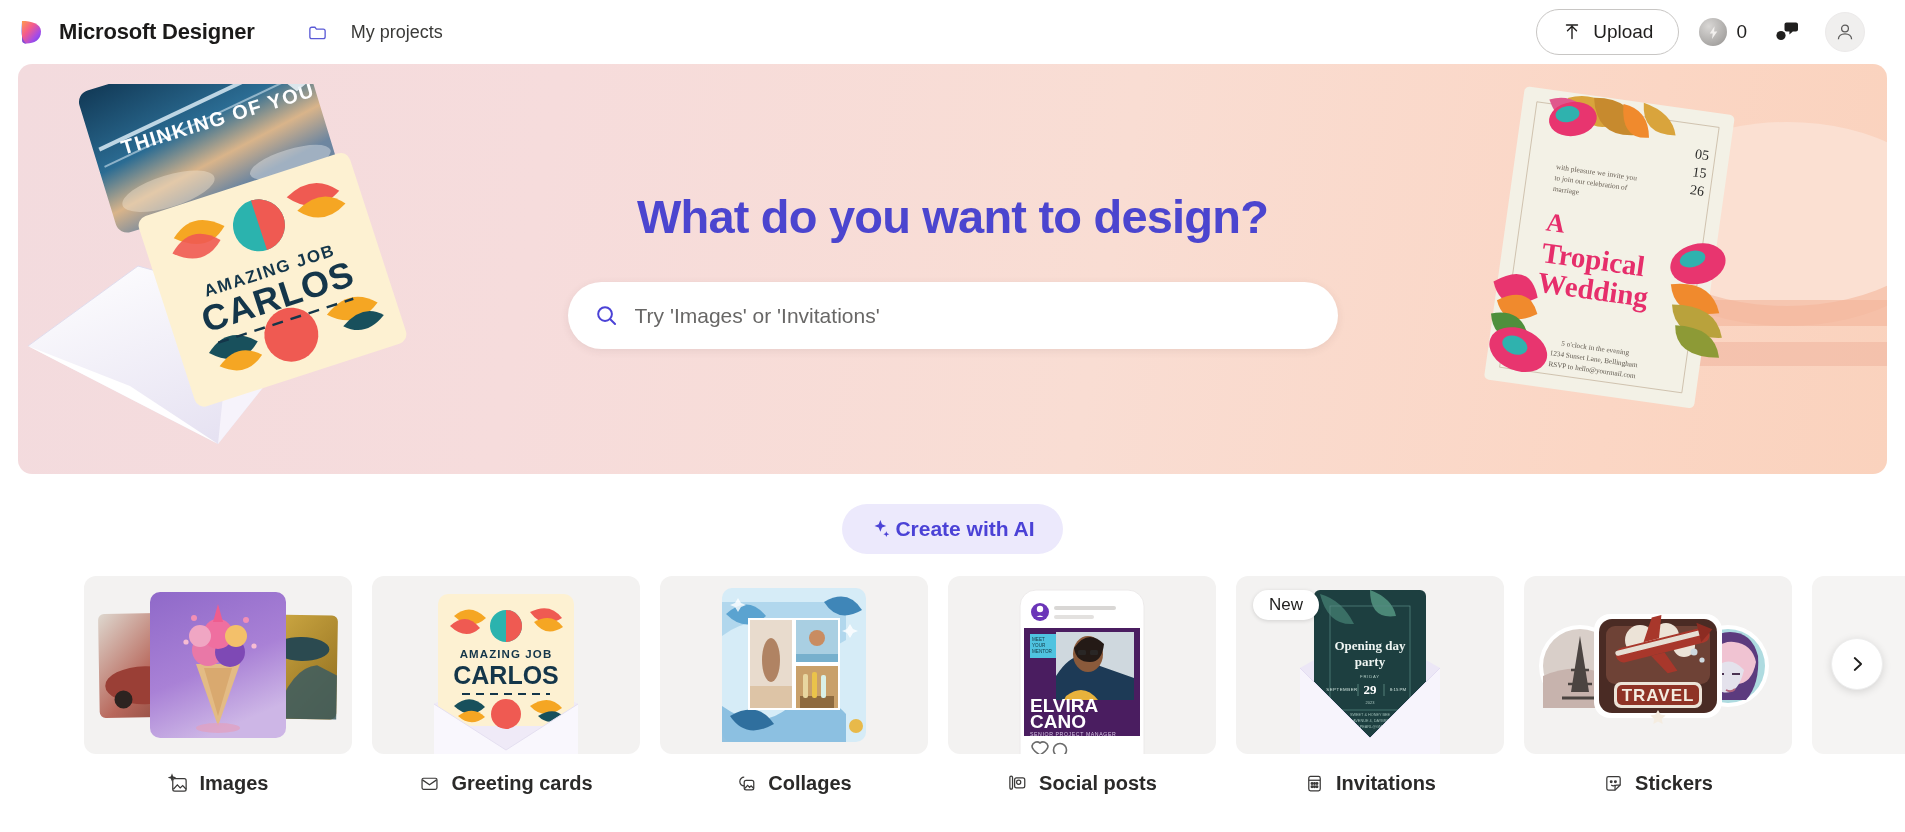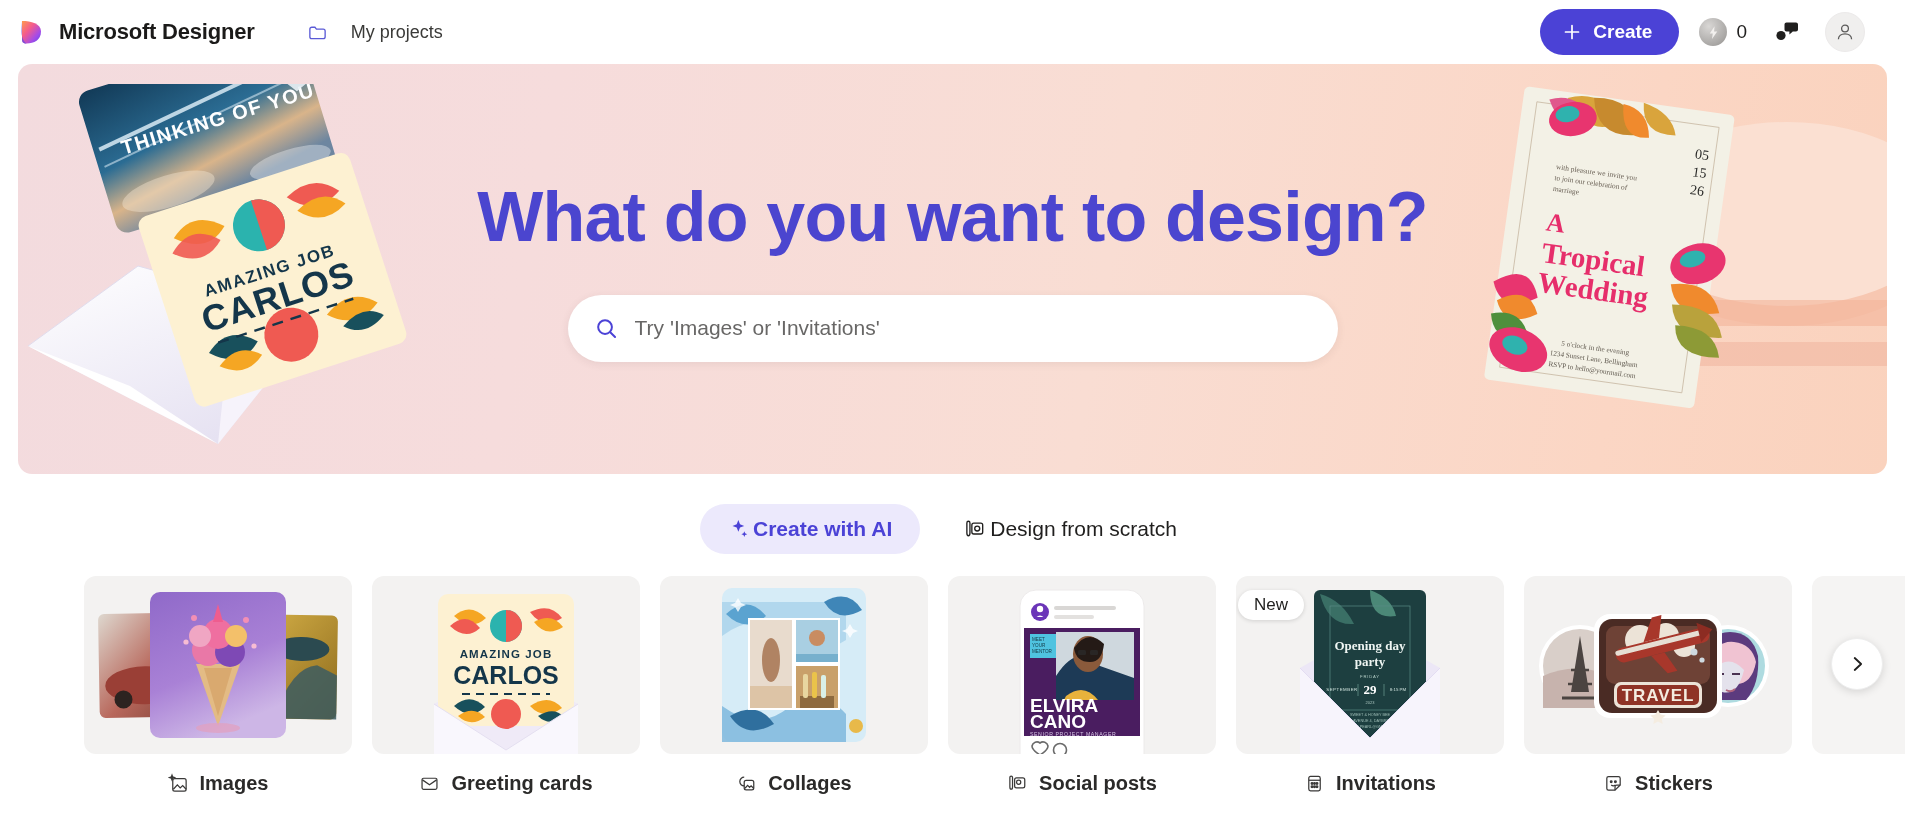--- a/index.html
+++ b/index.html
@@ -76,21 +76,21 @@
     position: relative;
     margin: 0 18px;
     height: 410px;
     border-radius: 14px;
     background: linear-gradient(100deg, #f3dbde 0%, #f6dcdc 28%, #f9ddd3 58%, #fbd6c4 85%, #fad2bd 100%);
     overflow: hidden;
     display: flex; align-items: center; justify-content: center;
     flex-direction: column;
   }
   .hero-title {
-    font-size: 70px; font-weight: 700; color: #4b45cf;
+    font-size: 47px; font-weight: 700; color: #4b45cf;
     letter-spacing: -0.8px; margin-bottom: 38px; text-align: center;
     position: relative; z-index: 4;
   }
   .searchbar {
     position: relative; z-index: 4;
     width: 770px; height: 67px;
     background: #fff; border-radius: 40px;
     display: flex; align-items: center;
     padding: 0 26px; gap: 16px;
     box-shadow: 0 2px 9px rgba(80,50,50,0.09);
@@ -129,21 +129,21 @@
   .cat-card {
     flex: 0 0 268px;
     display: flex; flex-direction: column; align-items: center;
   }
   .thumb {
     width: 268px; height: 178px;
     background: #f3f2f1; border-radius: 12px;
     position: relative; overflow: hidden; cursor: pointer;
   }
   .badge-new {
-    position: absolute; top: 14px; left: 2px; z-index: 6;
+    position: absolute; top: 14px; left: 17px; z-index: 6;
     background: #ffffff; color: #201f1e;
     font-size: 17px; border-radius: 100px;
     padding: 5px 16px; box-shadow: 0 1px 4px rgba(0,0,0,0.14);
   }
   .cat-label {
     display: flex; align-items: center; gap: 11px;
     margin-top: 18px; font-size: 20px; color: #2b2a29;
     cursor: pointer;
     font-weight: bold;
   }
@@ -182,29 +182,29 @@
   <div class="nav-link">
     <span>
       <svg width="21" height="21" viewBox="0 0 22 22" fill="none" stroke="#5b5bd6" stroke-width="1.4">
         <path d="M3 7.5a2 2 0 0 1 2-2h3.3l1.6 2H17a2 2 0 0 1 2 2v6a2 2 0 0 1-2 2H5a2 2 0 0 1-2-2z"></path>
       </svg>
     </span>
     <span>My projects</span>
   </div>
 
   <div class="topbar-right">
-    <button class="btn-create">
+
+    <button class="btn-upload">
       <span>
-        <svg width="20" height="20" viewBox="0 0 20 20" stroke="#fff" stroke-width="1.7" stroke-linecap="round">
-          <path d="M10 3.5v13M3.5 10h13"></path>
+        <svg width="20" height="20" viewBox="0 0 20 20" fill="none" stroke="#201f1e" stroke-width="1.4" stroke-linecap="round">
+          <path d="M10 16.5V4.5M5.5 8.8L10 4.3l4.5 4.5M4.5 3h11"></path>
         </svg>
       </span>
-      <span>Create</span>
+      <span>Upload</span>
     </button>
-
 
     <div class="credits">
       <span class="credit-coin">
         <svg width="15" height="15" viewBox="0 0 16 16" fill="#f2f0ee">
           <path d="M9.1 1.2L4 9h3.2l-.8 5.8L12 7H8.6z"></path>
         </svg>
       </span>
       <span class="credit-count">0</span>
     </div>
 
@@ -351,30 +351,20 @@
     <span>
       <svg width="22" height="22" viewBox="0 0 24 24" fill="#4b42d6">
         <path d="M11.3 2.2l1.8 4.6 4.6 1.8-4.6 1.8-1.8 4.6-1.8-4.6L4.9 8.6l4.6-1.8z"></path>
         <path d="M17.8 14.4l.9 2.3 2.3.9-2.3.9-.9 2.3-.9-2.3-2.3-.9 2.3-.9z"></path>
       </svg>
     </span>
     <span>Create with AI</span>
   </button>
 
 
-  <button class="mode">
-    <span>
-      <svg width="23" height="23" viewBox="0 0 24 24" fill="none" stroke="#201f1e" stroke-width="1.4" stroke-linejoin="round">
-        <path d="M4.6 3.4c.9 0 1.6.8 1.6 1.7v10.5c0 1.6-.7 2.9-1.6 2.9s-1.6-1.3-1.6-2.9V5.1c0-.9.7-1.7 1.6-1.7z"></path>
-        <path d="M10.2 5.4h7.3c1.1 0 2 .9 2 2v7.3c0 1.1-.9 2-2 2h-7.3c-1.1 0-2-.9-2-2V7.4c0-1.1.9-2 2-2z"></path>
-        <circle cx="13.8" cy="11" r="2.6"></circle>
-      </svg>
-    </span>
-    <span>Design from scratch</span>
-  </button>
 </div>
 
 <div class="carousel-wrap">
   <div class="carousel">
 
     <div class="cat-card">
       <div class="thumb">
         <svg width="268" height="178" viewBox="0 0 268 178">
           <defs>
             <linearGradient id="imcar" x1="0" y1="0" x2="1" y2="1">

